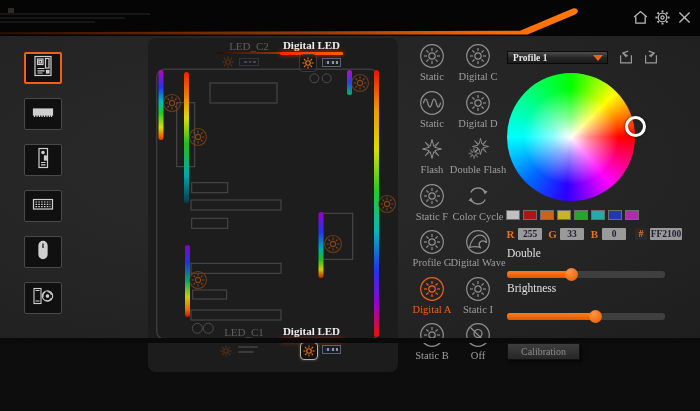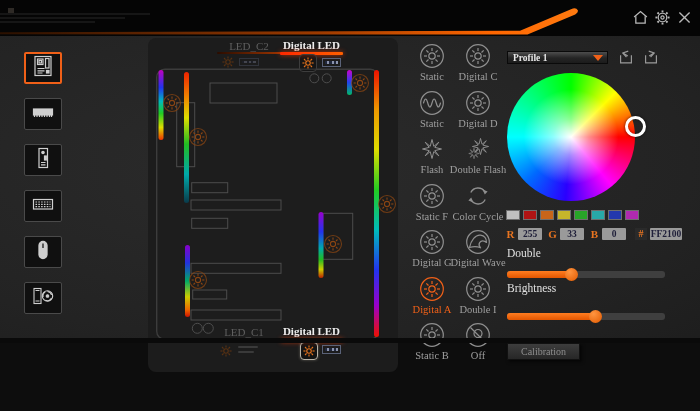--- a/index.html
+++ b/index.html
@@ -452,21 +452,21 @@
               <circle r="3.2"></circle>
               <line x1="5" y1="0" x2="8" y2="0"></line>
               <line x1="-5" y1="0" x2="-8" y2="0"></line>
               <line x1="0" y1="5" x2="0" y2="8"></line>
               <line x1="0" y1="-5" x2="0" y2="-8"></line>
               <line x1="3.5" y1="3.5" x2="5.7" y2="5.7"></line>
               <line x1="-3.5" y1="3.5" x2="-5.7" y2="5.7"></line>
               <line x1="3.5" y1="-3.5" x2="5.7" y2="-5.7"></line>
               <line x1="-3.5" y1="-3.5" x2="-5.7" y2="-5.7"></line>
             </svg></span>
-          <span class="mlabel">Digital G</span>
+          <span class="mlabel">Profile G</span>
         </div>
       <div class="mode">
           <span class="micon"><svg viewBox="-13 -13 26 26" fill="none" stroke="currentColor" stroke-width="1.2">
               <circle r="11.3"></circle>
               <path d="M-8.5 5.5 C-7 -1.5 -2.5 -7.5 2.5 -6.8 C6.5 -6.2 8.5 -3 8.5 0.5 C6 -2 3 -1.6 1.6 0.6 C0.6 2.3 1.2 4.4 2.6 5.8 C-1 4.1 -5 4.3 -8.5 5.5 Z" stroke-linejoin="round"></path>
             </svg></span>
           <span class="mlabel">Digital Wave</span>
         </div>
       <div class="mode selected">
           <span class="micon"><svg viewBox="-13 -13 26 26" fill="none" stroke="currentColor" stroke-width="1.2">
@@ -489,21 +489,21 @@
               <circle r="3.2"></circle>
               <line x1="5" y1="0" x2="8" y2="0"></line>
               <line x1="-5" y1="0" x2="-8" y2="0"></line>
               <line x1="0" y1="5" x2="0" y2="8"></line>
               <line x1="0" y1="-5" x2="0" y2="-8"></line>
               <line x1="3.5" y1="3.5" x2="5.7" y2="5.7"></line>
               <line x1="-3.5" y1="3.5" x2="-5.7" y2="5.7"></line>
               <line x1="3.5" y1="-3.5" x2="5.7" y2="-5.7"></line>
               <line x1="-3.5" y1="-3.5" x2="-5.7" y2="-5.7"></line>
             </svg></span>
-          <span class="mlabel">Double I</span>
+          <span class="mlabel">Static I</span>
         </div>
       <div class="mode">
           <span class="micon"><svg viewBox="-13 -13 26 26" fill="none" stroke="currentColor" stroke-width="1.2">
               <circle r="11.3"></circle>
               <circle r="3.2"></circle>
               <line x1="5" y1="0" x2="8" y2="0"></line>
               <line x1="-5" y1="0" x2="-8" y2="0"></line>
               <line x1="0" y1="5" x2="0" y2="8"></line>
               <line x1="0" y1="-5" x2="0" y2="-8"></line>
               <line x1="3.5" y1="3.5" x2="5.7" y2="5.7"></line>

